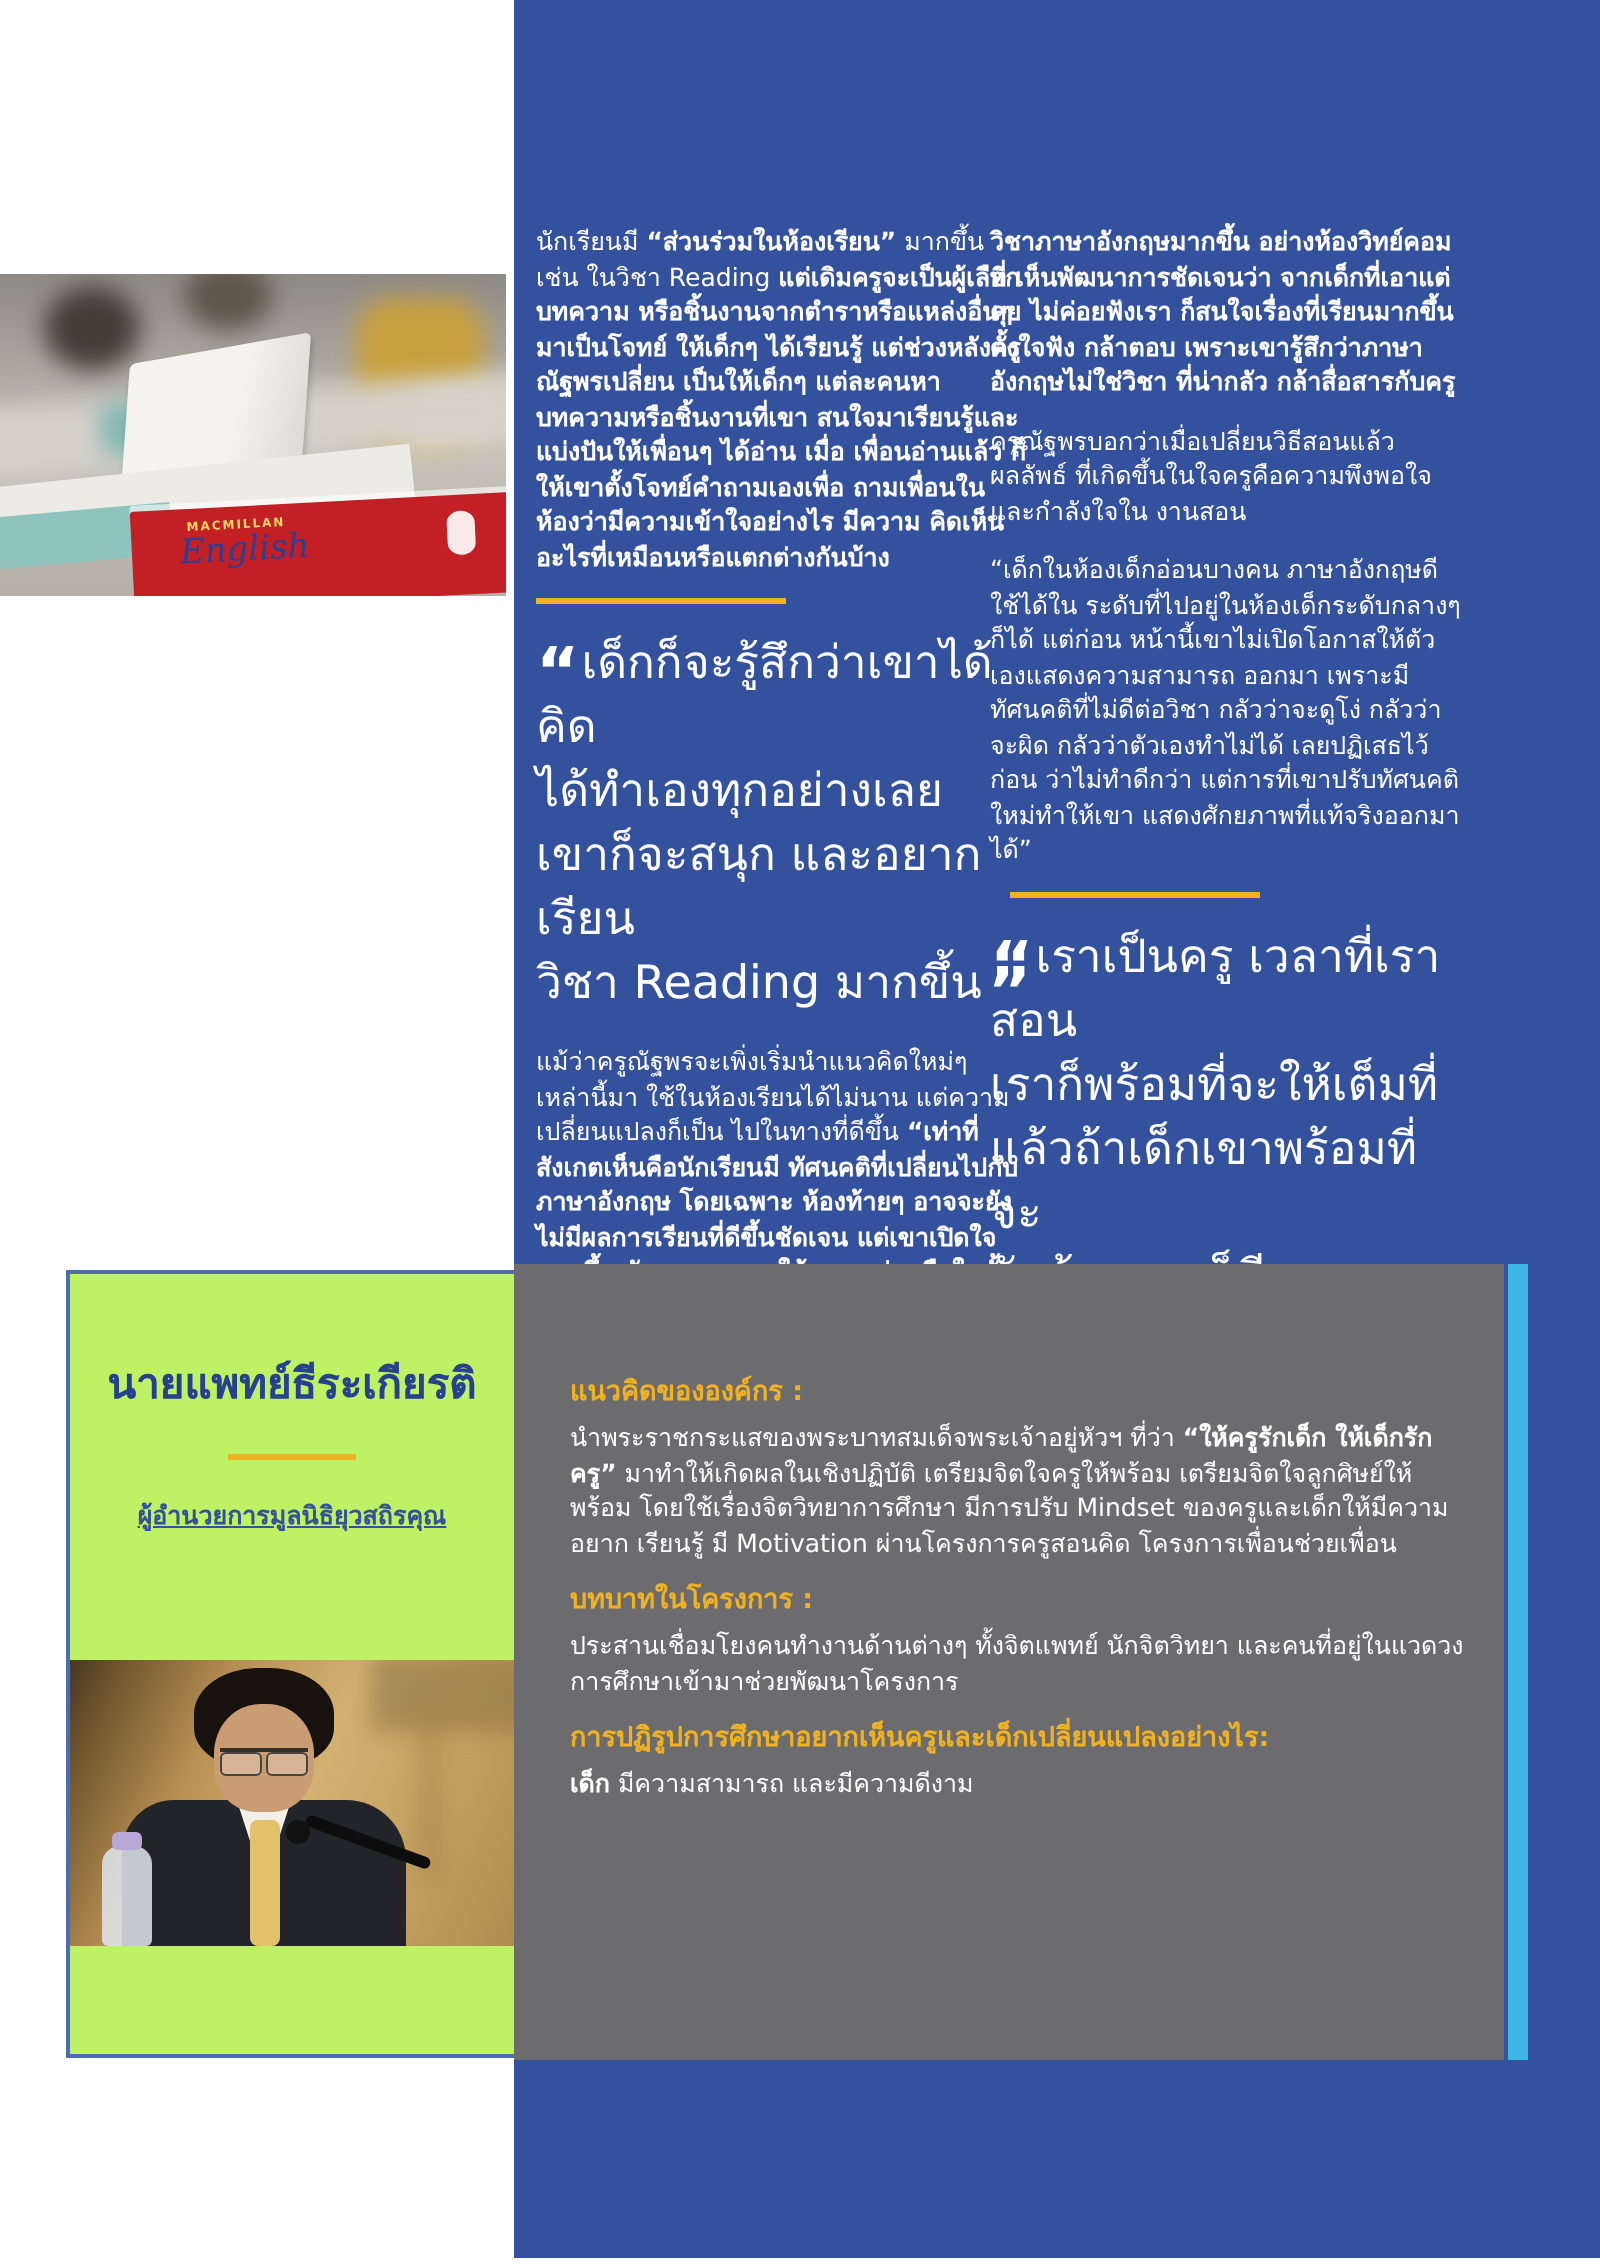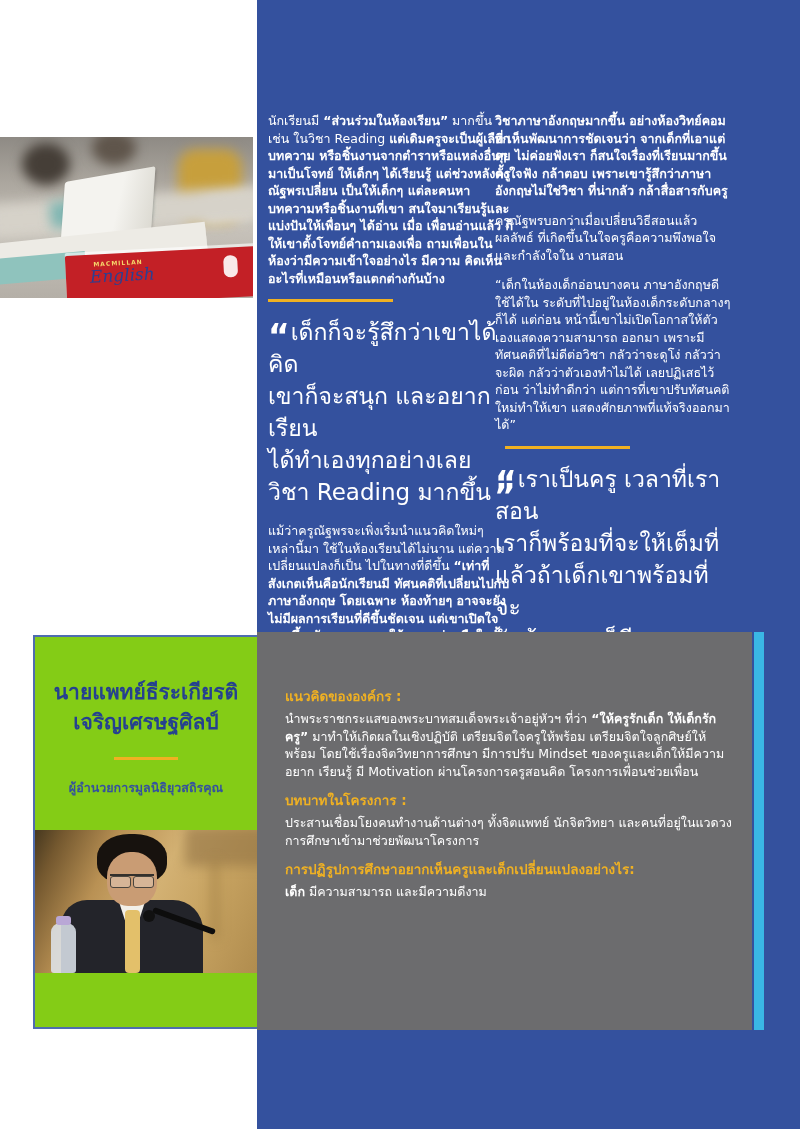--- a/index.html
+++ b/index.html
@@ -34,24 +34,24 @@
   .cl-table{left:-10px;top:58px;width:280px;height:34px;background:#d6d2c9;transform:rotate(-4deg);}
   .cl-folder{left:50px;top:60px;width:96px;height:26px;background:#7fb6b2;border-radius:4px;transform:rotate(-7deg);}
   .cl-paperstack{position:absolute;left:-8px;top:96px;width:215px;height:34px;background:#edebe5;transform:rotate(-6deg);box-shadow:0 3px 0 #d8d5cc,0 6px 0 #e4e1d9;}
   .cl-folded{position:absolute;left:62px;top:38px;width:92px;height:62px;background:linear-gradient(100deg,#f4f3ef 60%,#dcdad2 100%);transform:rotate(-10deg) skewX(-14deg);border-radius:3px;box-shadow:1px 2px 3px rgba(0,0,0,.2);}
   .cl-teal{position:absolute;left:-6px;top:118px;width:92px;height:26px;background:#8fc3bd;transform:rotate(-5deg);}
   .cl-redbook{position:absolute;left:66px;top:114px;width:190px;height:50px;background:#c32026;transform:rotate(-3deg);border-radius:2px;box-shadow:0 -3px 0 rgba(255,255,255,.6);}
   .cl-book-brand{position:absolute;left:28px;top:6px;color:#f5d66a;font-size:6px;letter-spacing:1px;font-weight:700;}
   .cl-book-title{position:absolute;left:24px;top:12px;color:#2a3f93;font-size:17px;font-style:italic;font-family:"DejaVu Serif","Liberation Serif",serif;}
   .cl-book-logo{position:absolute;right:18px;top:8px;width:14px;height:22px;background:#ffffff;border-radius:7px 7px 7px 7px/6px 6px 6px 6px;opacity:.9;}
   
-  .card{position:absolute;left:33px;top:635px;width:226px;height:394px;background:#84cc16;border:2px solid #4e6cb0;box-sizing:border-box;}
+  .card{position:absolute;left:33px;top:635px;width:226px;height:394px;background:#bef264;border:2px solid #4e6cb0;box-sizing:border-box;}
   .card-name{margin-top:40px;text-align:center;font-size:21px;line-height:30px;font-weight:700;color:#25418f;}
   .card-divider{width:64px;height:3px;background:#f0b122;margin:20px auto 18px auto;}
-  .card-title{text-align:center;font-size:12.5px;font-weight:700;color:#34519e;}
+  .card-title{text-align:center;font-size:12.5px;font-weight:700;color:#34519e;text-decoration:underline;}
   
   .pphoto{position:absolute;left:0;top:193px;width:100%;height:143px;overflow:hidden;
     background:linear-gradient(115deg,#46381f 0%,#74582f 10%,#b99154 30%,#d3b173 52%,#c7a361 72%,#b08c4e 100%);}
   .pp-frame1{left:150px;top:-4px;width:90px;height:40px;background:#8d6f42;opacity:.55;}
   .pp-frame2{left:176px;top:30px;width:8px;height:80px;background:#96763f;opacity:.5;}
   .pp-hair{position:absolute;left:62px;top:4px;width:70px;height:50px;background:#17120e;border-radius:46% 46% 40% 40%;}
   .pp-face{position:absolute;left:72px;top:22px;width:50px;height:54px;background:#c99c74;border-radius:46% 46% 42% 42%;}
   .pp-glasses{position:absolute;left:75px;top:44px;width:44px;height:11px;border-top:2px solid #33302c;}
   .pp-lens1{position:absolute;left:0px;top:0px;width:19px;height:10px;background:rgba(255,255,255,.25);border:1px solid #4a453e;border-radius:3px;}
   .pp-lens2{position:absolute;left:23px;top:0px;width:19px;height:10px;background:rgba(255,255,255,.25);border:1px solid #4a453e;border-radius:3px;}
@@ -90,22 +90,22 @@
       <span class="cl-book-title">English</span>
       <span class="cl-book-logo"></span>
     </div>
   </div>
 
   <div class="col col-left">
     <p class="para"><span>นักเรียนมี </span><span class="b">“ส่วนร่วมในห้องเรียน”</span><span> มากขึ้น เช่น ในวิชา Reading </span><span class="b">แต่เดิมครูจะเป็นผู้เลือกบทความ หรือชิ้นงานจากตำราหรือแหล่งอื่นๆ มาเป็นโจทย์ ให้เด็กๆ ได้เรียนรู้ แต่ช่วงหลังครูณัฐพรเปลี่ยน เป็นให้เด็กๆ แต่ละคนหาบทความหรือชิ้นงานที่เขา สนใจมาเรียนรู้และแบ่งปันให้เพื่อนๆ ได้อ่าน เมื่อ เพื่อนอ่านแล้ว ก็ให้เขาตั้งโจทย์คำถามเองเพื่อ ถามเพื่อนในห้องว่ามีความเข้าใจอย่างไร มีความ คิดเห็นอะไรที่เหมือนหรือแตกต่างกันบ้าง</span></p>
     <div class="divider divider-left"></div>
     <div class="pull-quote">
       <div><span class="qmark open">“</span><span>เด็กก็จะรู้สึกว่าเขาได้คิด</span></div>
+      <div>ได้ทำเองทุกอย่างเลย</div>
       <div>เขาก็จะสนุก และอยากเรียน</div>
-      <div>ได้ทำเองทุกอย่างเลย</div>
       <div><span>วิชา Reading มากขึ้น</span><span class="qmark close">”</span></div>
     </div>
     <p class="para"><span>แม้ว่าครูณัฐพรจะเพิ่งเริ่มนำแนวคิดใหม่ๆ เหล่านี้มา ใช้ในห้องเรียนได้ไม่นาน แต่ความเปลี่ยนแปลงก็เป็น ไปในทางที่ดีขึ้น </span><span class="b">“เท่าที่สังเกตเห็นคือนักเรียนมี ทัศนคติที่เปลี่ยนไปกับภาษาอังกฤษ โดยเฉพาะ ห้องท้ายๆ อาจจะยังไม่มีผลการเรียนที่ดีขึ้นชัดเจน แต่เขาเปิดใจมากขึ้น สังเกตจากการให้ความ ร่วมมือในชั้นเรียน การทำงานส่ง การเอาใจใส่กับ วิชา ส่วนห้องเด็กกลางๆ ก็พบว่าเขาสนใจเรียน</span></p>
   </div>
 
   <div class="col col-right">
     <p class="para b">วิชาภาษาอังกฤษมากขึ้น อย่างห้องวิทย์คอมที่ เห็นพัฒนาการชัดเจนว่า จากเด็กที่เอาแต่คุย ไม่ค่อยฟังเรา ก็สนใจเรื่องที่เรียนมากขึ้น ตั้งใจฟัง กล้าตอบ เพราะเขารู้สึกว่าภาษาอังกฤษไม่ใช่วิชา ที่น่ากลัว กล้าสื่อสารกับครู</p>
     <p class="para">ครูณัฐพรบอกว่าเมื่อเปลี่ยนวิธีสอนแล้ว ผลลัพธ์ ที่เกิดขึ้นในใจครูคือความพึงพอใจและกำลังใจใน งานสอน</p>
     <p class="para">“เด็กในห้องเด็กอ่อนบางคน ภาษาอังกฤษดีใช้ได้ใน ระดับที่ไปอยู่ในห้องเด็กระดับกลางๆ ก็ได้ แต่ก่อน หน้านี้เขาไม่เปิดโอกาสให้ตัวเองแสดงความสามารถ ออกมา เพราะมีทัศนคติที่ไม่ดีต่อวิชา กลัวว่าจะดูโง่ กลัวว่าจะผิด กลัวว่าตัวเองทำไม่ได้ เลยปฏิเสธไว้ก่อน ว่าไม่ทำดีกว่า แต่การที่เขาปรับทัศนคติใหม่ทำให้เขา แสดงศักยภาพที่แท้จริงออกมาได้”</p>
     <div class="divider divider-right"></div>
@@ -113,21 +113,20 @@
       <div><span class="qmark open">“</span><span>เราเป็นครู เวลาที่เราสอน</span></div>
       <div>เราก็พร้อมที่จะให้เต็มที่</div>
       <div>แล้วถ้าเด็กเขาพร้อมที่จะ</div>
       <div><span>รับด้วย เราก็มีความสุข</span><span class="qmark close">”</span></div>
     </div>
   </div>
 
   <div class="card">
     <div class="card-name">
       <div>นายแพทย์ธีระเกียรติ</div>
-      <div>เจริญเศรษฐศิลป์</div>
     </div>
     <div class="card-divider"></div>
     <div class="card-title">ผู้อำนวยการมูลนิธิยุวสถิรคุณ</div>
     <div class="pphoto">
       <div class="soft pp-frame1"></div>
       <div class="soft pp-frame2"></div>
       <div class="pp-suit"></div>
       <div class="pp-shirt"></div>
       <div class="pp-tie"></div>
       <div class="pp-hair"></div>

